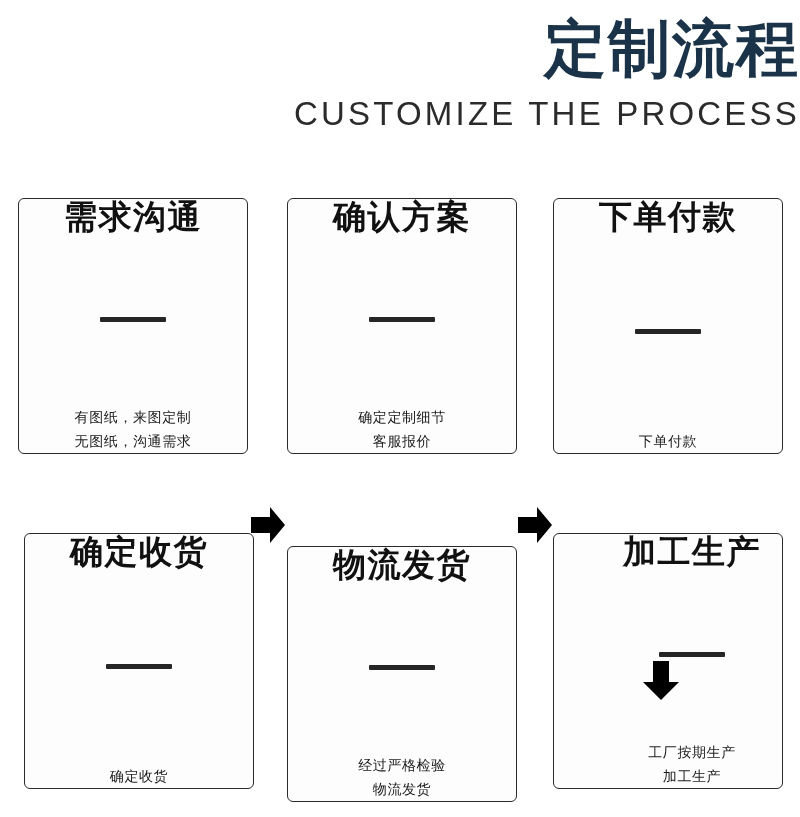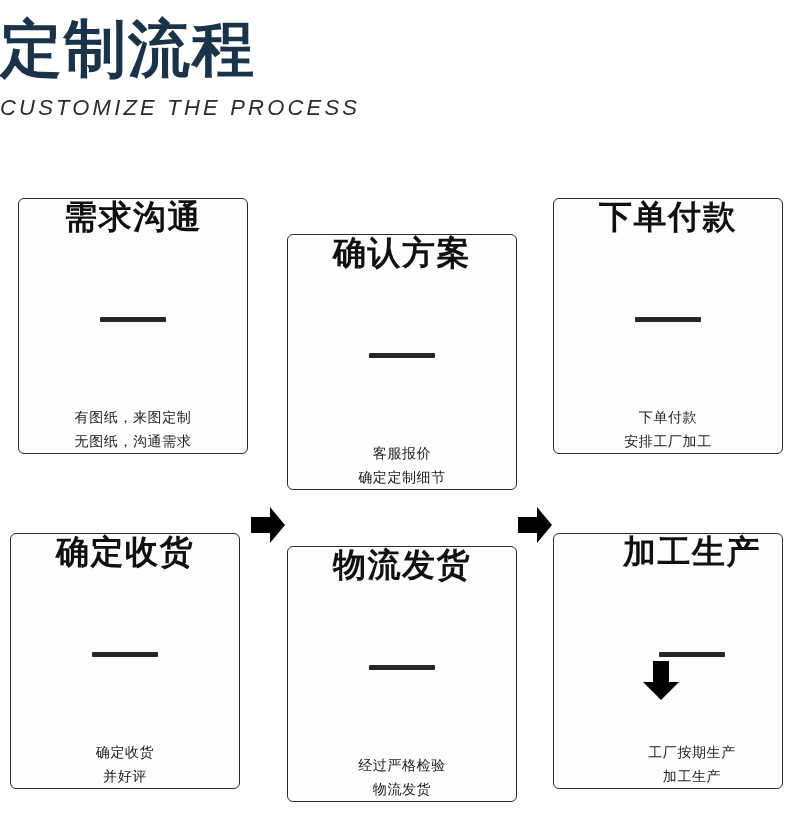--- a/index.html
+++ b/index.html
@@ -19,40 +19,39 @@
     height: 817px;
     background: #ffffff;
   }
 
   
   .header {
     position: absolute;
     top: 16px;
     left: 0;
     width: 800px;
-    text-align: left;
+    text-align: right;
   }
 
   .main-title {
     font-size: 62px;
     font-weight: 700;
     line-height: 1.05;
     letter-spacing: 2px;
     color: #1b3349;
     font-family: "DejaVu Sans", "Liberation Sans", sans-serif;
   }
 
   .sub-title {
     margin-top: 14px;
-    font-size: 22px;
+    font-size: 33px;
     font-weight: 400;
     letter-spacing: 3.2px;
     color: #2b2b2b;
     font-family: "Liberation Sans", "DejaVu Sans", sans-serif;
-    font-style: italic;
   }
 
   
   .flow {
     position: absolute;
     top: 198px;
     left: 0;
     width: 800px;
     height: 600px;
   }
@@ -95,26 +94,26 @@
     font-size: 14px;
     font-weight: 400;
     color: #1a1a1a;
     line-height: 1.72;
     letter-spacing: 0.6px;
     white-space: nowrap;
   }
 
   
   .card.pos-1 { left: 18px;  top: 0px; }
-  .card.pos-2 { left: 287px; top: 0px; margin-top: 36px; }
+  .card.pos-2 { left: 287px; top: 0px; }
   .card.pos-3 { left: 553px; top: 0px; }
   
   .card.pos-4 { left: 553px; top: 335px; padding-left: 48px; }
   .card.pos-5 { left: 287px; top: 348px; }
-  .card.pos-6 { left: 10px;  top: 335px; }
+  .card.pos-6 { left: 24px;  top: 335px; }
 
   
   .arrow {
     position: absolute;
     line-height: 0;
   }
   .arrow svg { display: block; }
 
   .arrow.a-right-1 { left: 251px; top: 308px; }
   .arrow.a-right-2 { left: 518px; top: 308px; }
@@ -138,31 +137,30 @@
       <div class="card-lines">
         <div class="card-line">有图纸，来图定制</div>
         <div class="card-line">无图纸，沟通需求</div>
       </div>
     </div>
 
     <div class="card pos-2">
       <div class="card-title">确认方案</div>
       <div class="card-divider"></div>
       <div class="card-lines">
+        <div class="card-line">确定定制细节</div>
         <div class="card-line">客服报价</div>
-        <div class="card-line">确定定制细节</div>
       </div>
     </div>
 
     <div class="card pos-3">
       <div class="card-title">下单付款</div>
       <div class="card-divider"></div>
       <div class="card-lines">
         <div class="card-line">下单付款</div>
-        <div class="card-line">安排工厂加工</div>
       </div>
     </div>
 
     <div class="card pos-4">
       <div class="card-title">加工生产</div>
       <div class="card-divider"></div>
       <div class="card-lines">
         <div class="card-line">工厂按期生产</div>
         <div class="card-line">加工生产</div>
       </div>
@@ -175,21 +173,20 @@
         <div class="card-line">经过严格检验</div>
         <div class="card-line">物流发货</div>
       </div>
     </div>
 
     <div class="card pos-6">
       <div class="card-title">确定收货</div>
       <div class="card-divider"></div>
       <div class="card-lines">
         <div class="card-line">确定收货</div>
-        <div class="card-line">并好评</div>
       </div>
     </div>
 
     <div class="arrow a-right-1">
       <svg width="34" height="38" viewBox="0 0 34 38" aria-hidden="true">
         <path d="M0 11 L19 11 L19 1 L34 19 L19 37 L19 27 L0 27 Z" fill="#000000"></path>
       </svg>
     </div>
 
     <div class="arrow a-right-2">

